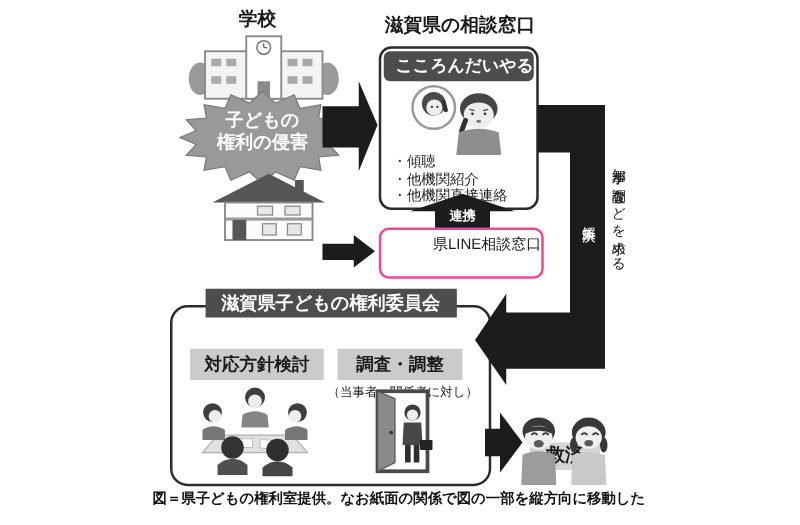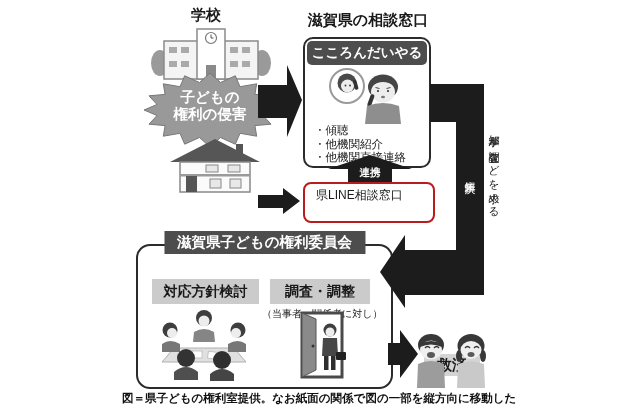--- a/index.html
+++ b/index.html
@@ -12,33 +12,33 @@
   .school-icon{left:150px;top:25px;}
   .burst{left:142px;top:71px;width:136px;height:78px;}
   .burst-text{left:142px;top:89px;width:136px;color:#fff;font-size:14.5px;font-weight:bold;
               line-height:17px;text-align:center;}
   .arrow1{left:256px;top:62px;}
 
   .consult-title{left:300px;top:11px;width:136px;font-size:15px;font-weight:bold;text-align:center;}
   .kokoron-box{left:303px;top:37px;width:128px;height:131px;border:2px solid #2b2b2b;
                border-radius:10px;background:#fff;box-sizing:border-box;}
   .kokoron-header{margin:2px 2px 0 2px;background:#4d4d4d;color:#fff;font-size:13.5px;
-                  font-weight:bold;text-align:center;border-radius:5px;padding:3px 0;}
+                  font-weight:bold;text-align:right;border-radius:5px;padding:3px 0;}
   .phone-icon{display:block;margin:1px auto 0 auto;}
   .kokoron-bullets{padding-left:9px;font-size:11.5px;line-height:13.5px;}
 
   .house-icon{left:166px;top:136px;}
   .home-label{left:152px;top:196px;width:96px;font-size:15px;font-weight:bold;text-align:center;}
   .arrow2{left:256px;top:186px;}
 
   .renkei-arrow{left:326px;top:154px;}
   .renkei-label{left:348px;top:166px;width:44px;color:#fff;font-size:10.5px;font-weight:bold;
                 text-align:center;}
-  .line-box{left:303px;top:182px;width:132px;height:41px;border:2px solid #b91c1c;border-radius:8px;
-            background:#fff;box-sizing:border-box;padding:3px 0 0 11px;font-size:12px;line-height:16.5px;}
+  .line-box{left:303px;top:182px;width:132px;height:41px;border:2px solid #ec4899;border-radius:8px;
+            background:#fff;box-sizing:border-box;padding:3px 0 0 11px;font-size:12px;line-height:16.5px;text-align:right;}
 
   .committee-box{left:136px;top:244px;width:253px;height:141px;border:2px solid #2b2b2b;
                  border-radius:14px;background:#fff;}
   .committee-header{position:absolute;top:-15px;left:50%;transform:translateX(-50%);
                     background:#4d4d4d;color:#fff;font-size:14.5px;font-weight:bold;
                     padding:2px 13px;white-space:nowrap;}
   .members-row{position:absolute;top:13px;left:16px;white-space:nowrap;}
   .members-main{font-size:14px;font-weight:bold;}
   .members-note{font-size:10px;}
   .task{position:absolute;background:#cbcbcb;font-size:14px;font-weight:bold;text-align:center;

